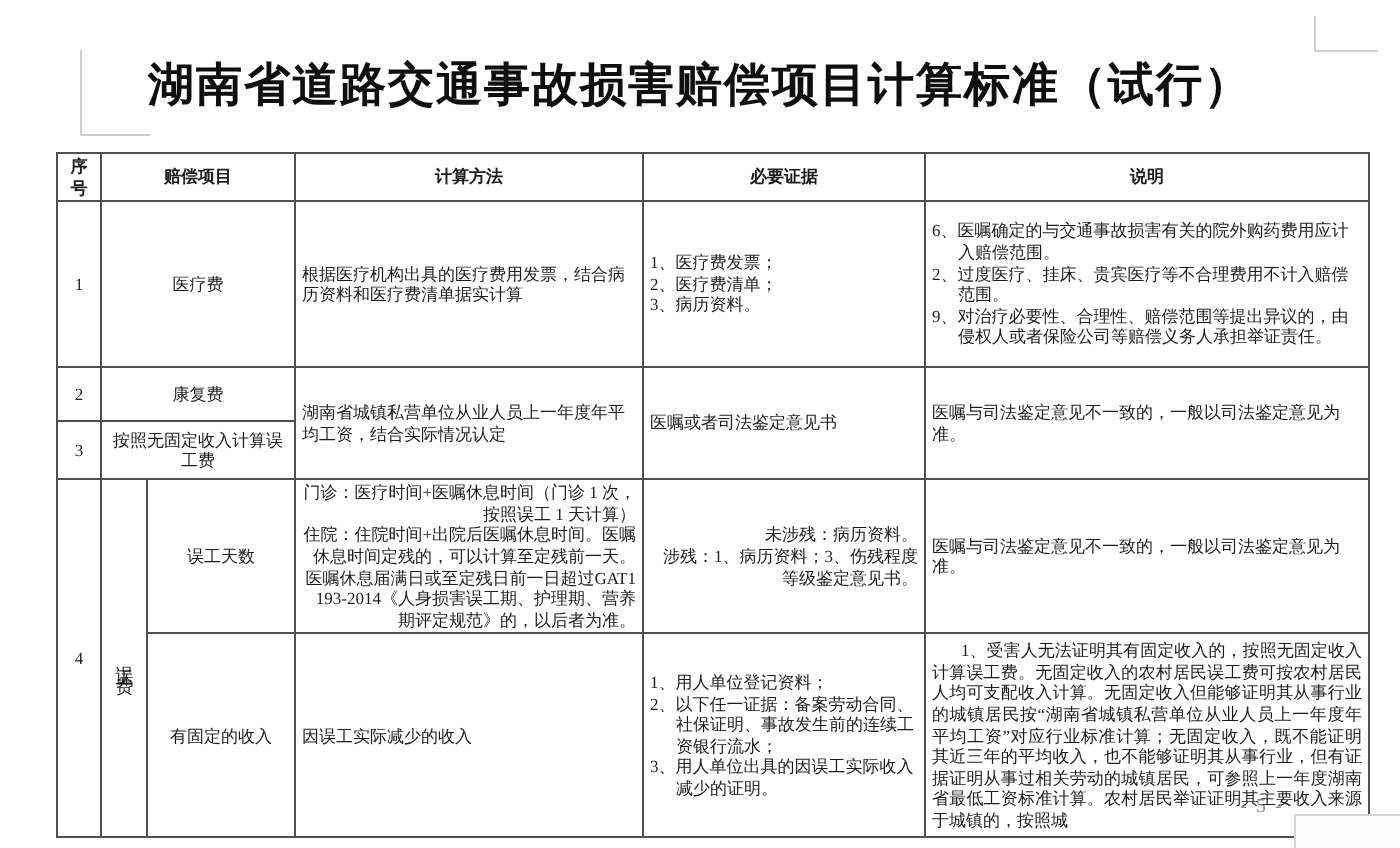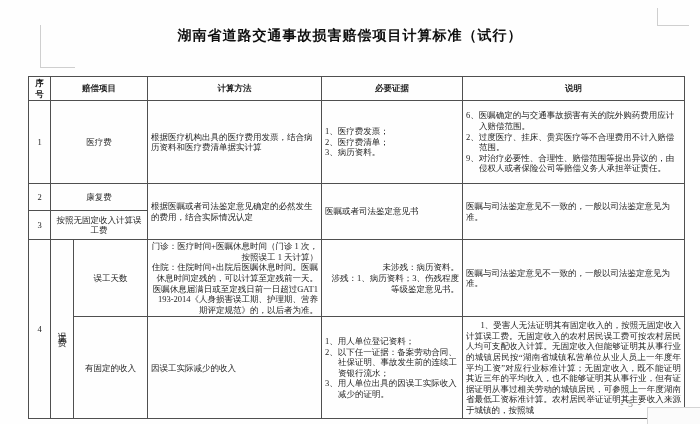--- a/index.html
+++ b/index.html
@@ -5,21 +5,21 @@
   html,body{margin:0;padding:0;}
   body{
     width:700px;height:424px;background:#ffffff;overflow:hidden;
     font-family:"Liberation Serif","DejaVu Serif",serif;
     -webkit-font-smoothing:antialiased;
   }
   .doc{position:relative;width:700px;height:424px;background:#fefefe;overflow:hidden;}
 
   .title{
     position:absolute;top:27px;left:0;width:100%;margin:0;
-    text-align:center;font-size:14px;font-weight:bold;color:#0f0f0f;
+    text-align:center;font-size:23px;font-weight:bold;color:#0f0f0f;
     font-family:"Liberation Sans","DejaVu Sans",sans-serif;letter-spacing:1px;
   }
 
   
   .mark{position:absolute;border:0 solid #cfcfcf;}
   .mark.tl{left:40px;top:25px;width:34px;height:42px;border-left-width:1px;border-bottom-width:1px;}
   .mark.tr{left:657px;top:8px;width:31px;height:17px;border-left-width:1px;border-bottom-width:1px;}
 
   table.comp{
     position:absolute;left:28px;top:76px;width:656px;
@@ -92,21 +92,21 @@
       <td>
         <p class="hang">6、医嘱确定的与交通事故损害有关的院外购药费用应计入赔偿范围。</p>
         <p class="hang">2、过度医疗、挂床、贵宾医疗等不合理费用不计入赔偿范围。</p>
         <p class="hang">9、对治疗必要性、合理性、赔偿范围等提出异议的，由侵权人或者保险公司等赔偿义务人承担举证责任。</p>
       </td>
     </tr>
 
     <tr class="h-r2">
       <td class="center">2</td>
       <td class="center" colspan="2">康复费</td>
-      <td rowspan="2">根据医嘱或者司法鉴定意见确定的必然发生的费用，结合实际情况认定</td>
+      <td rowspan="2">湖南省城镇私营单位从业人员上一年度年平均工资，结合实际情况认定</td>
       <td rowspan="2">医嘱或者司法鉴定意见书</td>
       <td rowspan="2">医嘱与司法鉴定意见不一致的，一般以司法鉴定意见为准。</td>
     </tr>
 
     <tr class="h-r3">
       <td class="center">3</td>
       <td class="center" colspan="2">按照无固定收入计算误工费</td>
     </tr>
 
     <tr class="h-r4a">

